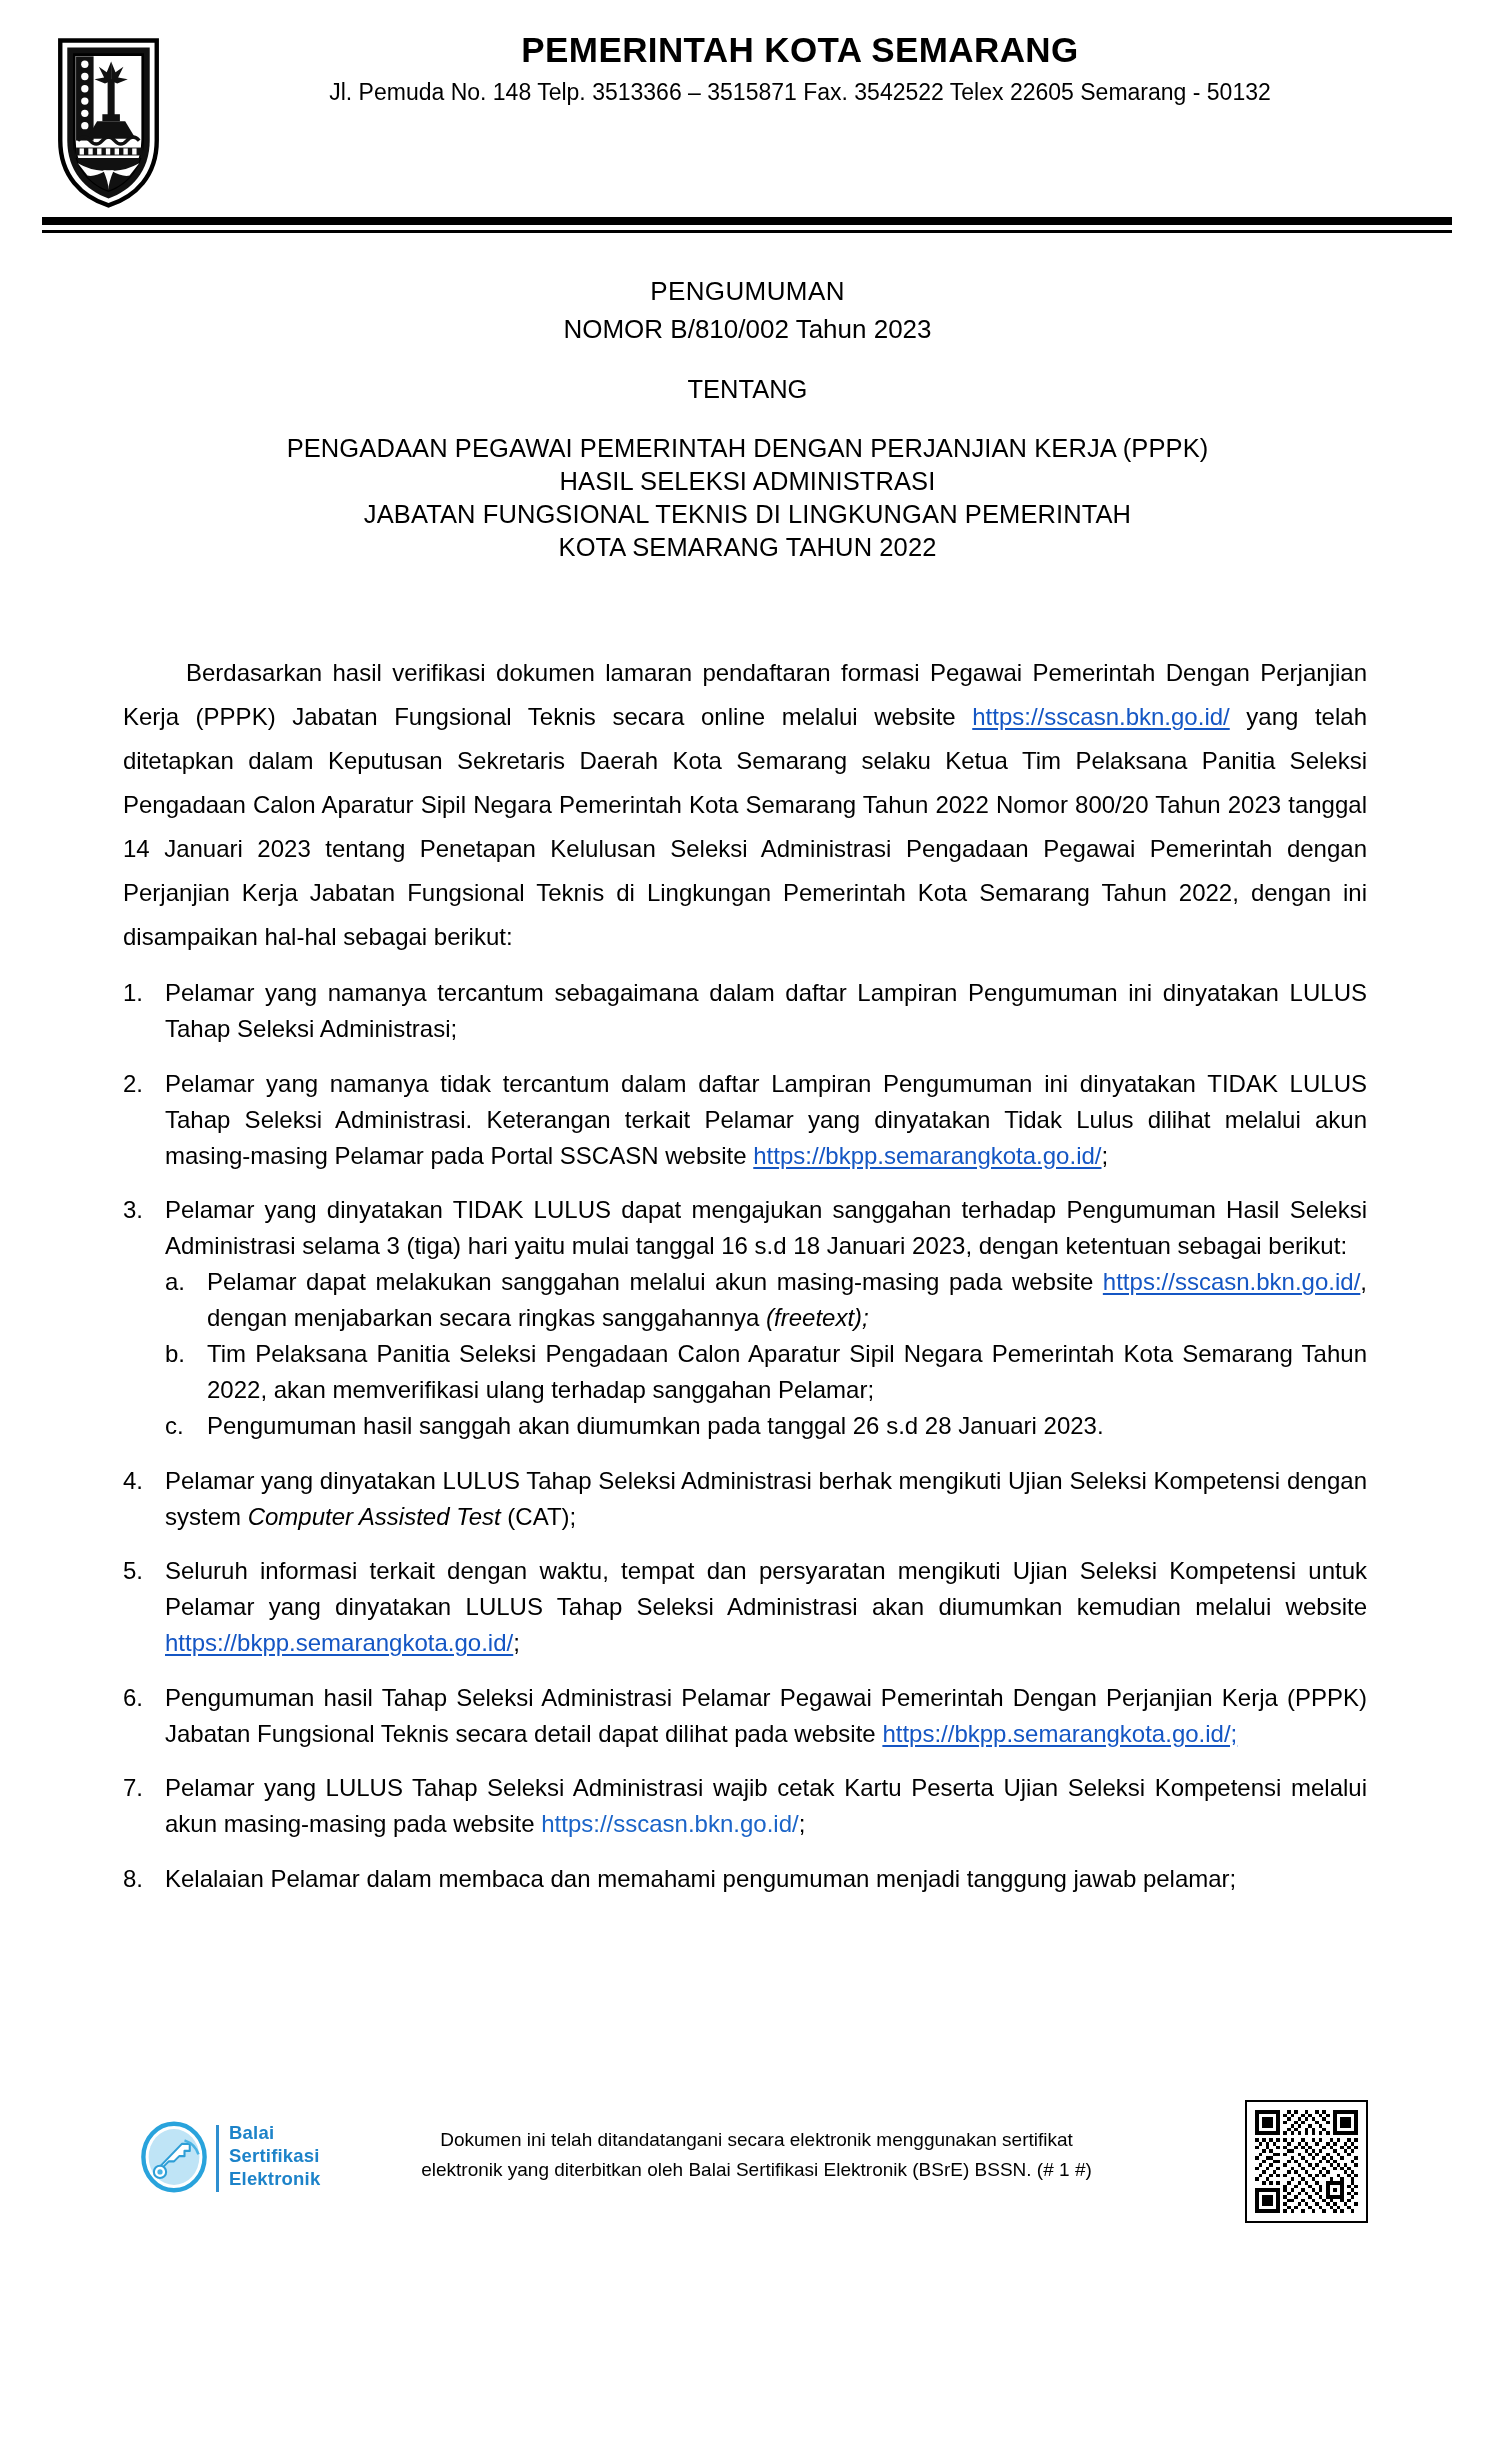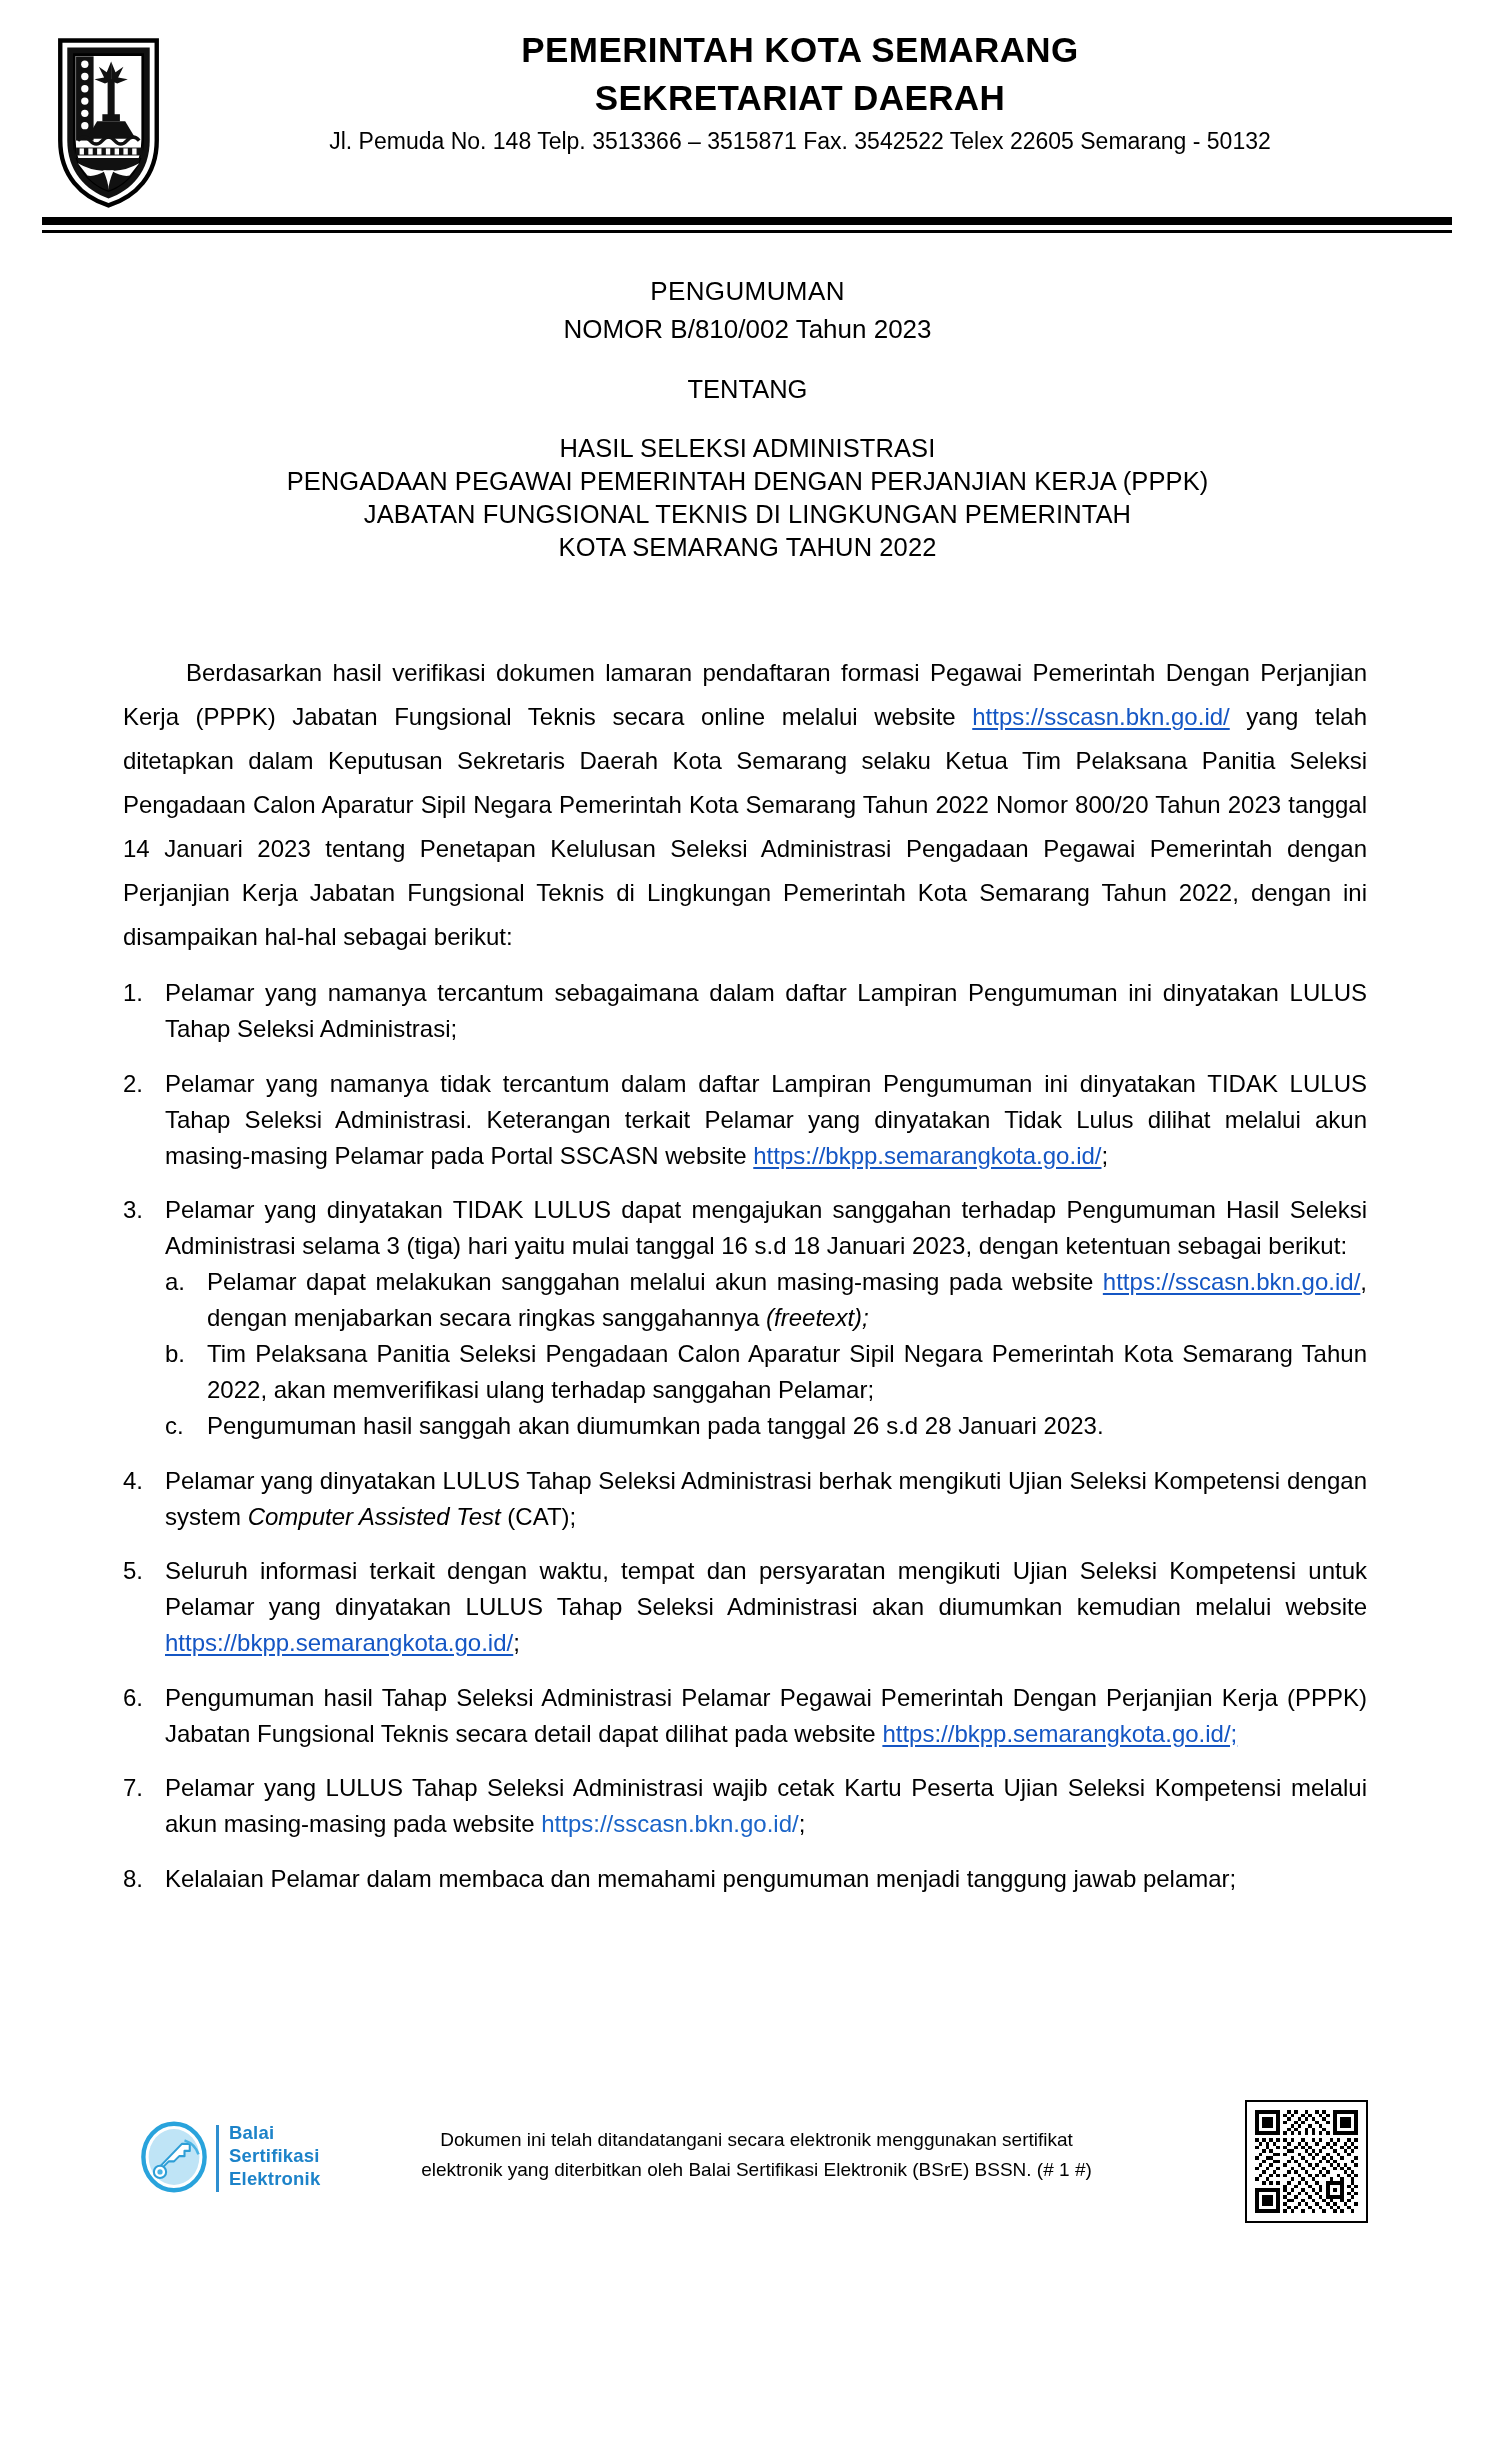--- a/index.html
+++ b/index.html
@@ -293,37 +293,36 @@
 
         <path d="M22 138 H100 V117 C100 148 83 167 61 175 C39 167 22 148 22 117 Z" fill="#111111"></path>
         <path d="M26 144 q18 10 33 8 q-14 8 -22 6 z" fill="#ffffff"></path>
         <path d="M96 144 q-18 10 -33 8 q14 8 22 6 z" fill="#ffffff"></path>
         <path d="M55 152 q6 14 6 22 q0 -8 6 -22 z" fill="#ffffff"></path>
       </svg>
     </div>
 
     <div class="lh-text">
       <div class="lh-line1">PEMERINTAH KOTA SEMARANG</div>
-      <div class="lh-line2">SEKRETARIAT DAERAH</div>
       <div class="lh-line3">Jl. Pemuda No. 148 Telp. 3513366 – 3515871 Fax. 3542522 Telex 22605 Semarang - 50132</div>
     </div>
   </div>
 
   <div class="rule-thick"></div>
   <div class="rule-thin"></div>
 
   <div class="titleblock">
     <div class="t-pengumuman">PENGUMUMAN</div>
     <div class="t-nomor">NOMOR B/810/002 Tahun 2023</div>
     <div class="t-gap"></div>
     <div class="t-tentang">TENTANG</div>
     <div class="t-gap2"></div>
     <div class="t-subject">
+      <div>PENGADAAN PEGAWAI PEMERINTAH DENGAN PERJANJIAN KERJA (PPPK)</div>
       <div>HASIL SELEKSI ADMINISTRASI</div>
-      <div>PENGADAAN PEGAWAI PEMERINTAH DENGAN PERJANJIAN KERJA (PPPK)</div>
       <div>JABATAN FUNGSIONAL TEKNIS DI LINGKUNGAN PEMERINTAH</div>
       <div>KOTA SEMARANG TAHUN 2022</div>
     </div>
   </div>
 
   <div class="body-wrap">
 
     <p class="para"><span>Berdasarkan hasil verifikasi dokumen lamaran pendaftaran formasi Pegawai Pemerintah Dengan Perjanjian Kerja (PPPK) Jabatan Fungsional Teknis secara online melalui website </span><a class="doclink" href="#">https://sscasn.bkn.go.id/</a><span> yang telah ditetapkan dalam Keputusan Sekretaris Daerah Kota Semarang selaku Ketua Tim Pelaksana Panitia Seleksi Pengadaan Calon Aparatur Sipil Negara Pemerintah Kota Semarang Tahun 2022 Nomor 800/20 Tahun 2023 tanggal 14 Januari 2023 tentang Penetapan Kelulusan Seleksi Administrasi Pengadaan Pegawai Pemerintah dengan Perjanjian Kerja Jabatan Fungsional Teknis di Lingkungan Pemerintah Kota Semarang Tahun 2022, dengan ini disampaikan hal-hal sebagai berikut:</span></p>
 
     <ol class="numlist">

